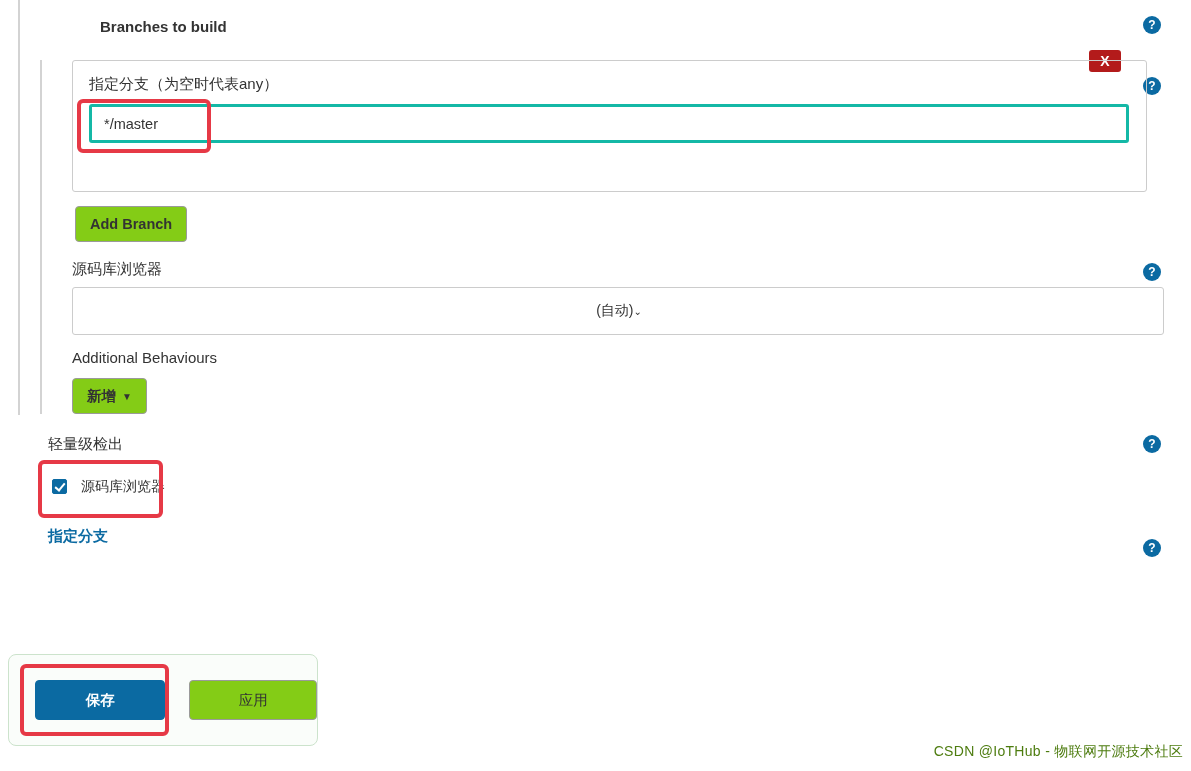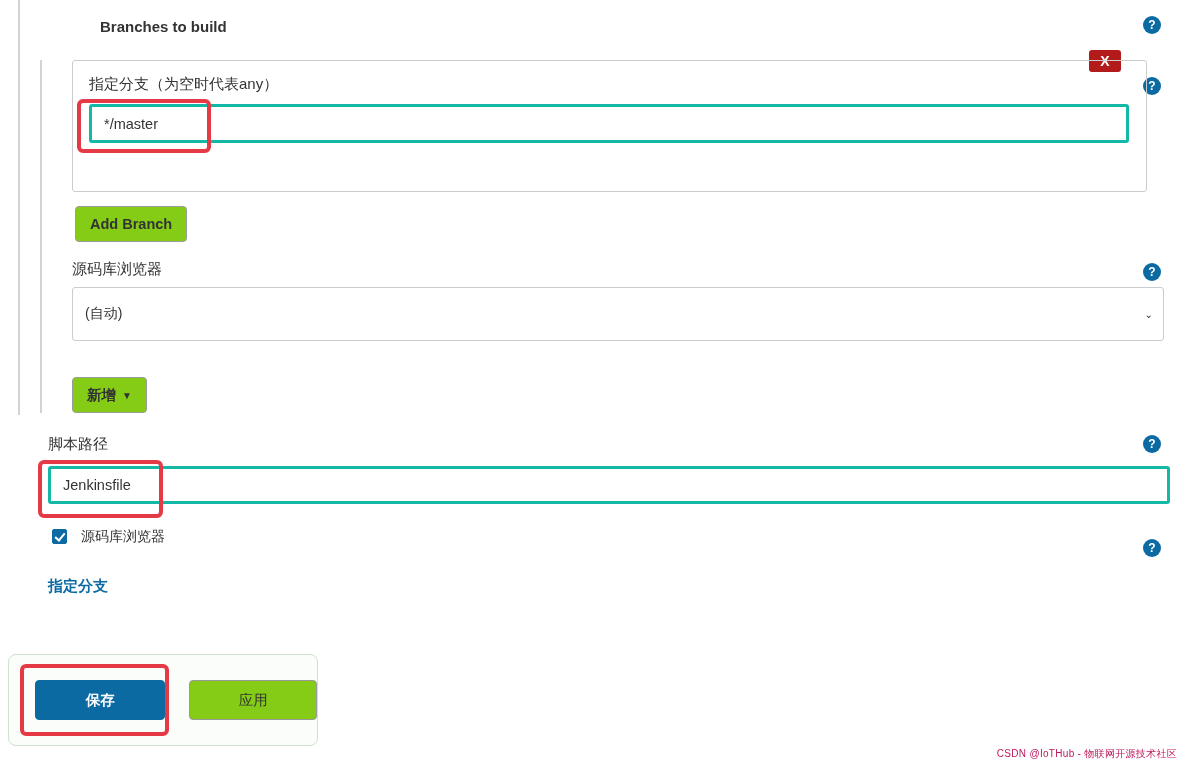--- a/index.html
+++ b/index.html
@@ -62,29 +62,29 @@
     display: inline-flex; align-items: center;
     height: 40px; padding: 0 18px;
     border: 1px solid #9a9a9a; border-radius: 4px;
     background: #84cc16; font-size: 14.5px; font-weight: 600; color: #333; cursor: pointer;
   }
   .btn-sm { height: 36px; padding: 0 14px; }
   .btn-primary { background: #0b6aa2; color: #fff; border-color: #0b6aa2; }
   .add-branch-btn { margin-top: 14px; margin-left: 3px; }
   .select-wrap {
     margin-top: 8px; width: 1092px;
-    border: 1px solid #ccc; border-radius: 3px; height: 54px;
-    display: flex; align-items: center; justify-content: space-between;
+    border: 1px solid #ccc; border-radius: 3px; height: 48px;
+    display: flex; align-items: center; justify-content: center;
     padding: 0 10px 0 12px; background: #fff; cursor: pointer;
   }
   .select-caret { font-size: 10px; color: #333; }
   .form-row { margin-top: 18px; }
   .scm-label { font-size: 15px; }
   .additional-beh { margin-top: 14px; }
-  .xinzeng-btn { margin-top: 22px; }
+  .xinzeng-btn { margin-top: 12px; }
   .caret-down { display: inline-block; margin-left: 6px; font-size: 10px; color: #333; }
   .script-section { margin-left: 48px; margin-top: 20px; position: relative; }
   .script-input { width: 1122px; margin-top: 12px; height: 38px; }
   .checkbox-row { margin-top: 22px; display: flex; align-items: center; }
   .checkbox {
     width: 15px; height: 15px; appearance: none;
     border: 1.5px solid #0b6aa2; border-radius: 2px;
     background: #0b6aa2; margin-right: 14px; cursor: pointer; position: relative;
   }
   .checkbox::after {
@@ -96,22 +96,22 @@
   .link { color: #0b6aa2; font-weight: 600; font-size: 15px; cursor: pointer; }
   .bottom-bar {
     position: absolute; left: 8px; top: 654px;
     width: 310px; height: 92px;
     border: 1px solid #cce3cc; border-radius: 8px; background: #fafdfa;
     display: flex; align-items: center; padding-left: 26px; gap: 24px;
   }
   .apply-btn { width: 135px; justify-content: center; font-weight: 400; }
   .save-btn { width: 138px; justify-content: center; }
   .watermark {
-    position: absolute; right: 14px; bottom: 10px;
-    font-size: 10px; color: #be185d; letter-spacing: 0.3px;
+    position: absolute; right: 8px; bottom: 10px;
+    font-size: 14px; color: #4d7c0f; letter-spacing: 0.3px;
   }
 </style>
 </head>
 <body>
 
 <div class="root">
 
   <div class="main-panel">
 
     <div class="section-title branches-title">Branches to build</div>
@@ -134,33 +134,33 @@
       <div class="form-row">
         <span class="scm-label">源码库浏览器</span>
         <span class="help-icon help-pos" style="top:263px; right:30px;">?</span>
         <div class="select-wrap">
           <span>(自动)</span>
           <span class="select-caret">⌄</span>
         </div>
       </div>
 
       <div class="additional-beh">
+        <div class="section-title" style="font-weight:400;">Additional Behaviours</div>
         <button class="btn btn-sm xinzeng-btn">
           <span>新增</span>
           <span class="caret-down">▼</span>
         </button>
       </div>
 
     </div>
   </div>
 
   <div class="script-section">
     <span class="help-icon help-pos" style="top:0px; right:30px;">?</span>
-    <div class="label-row">脚本路径</div>
-    <input class="text-input script-input" value="Jenkinsfile" style="">
+    <div class="label-row">轻量级检出</div>
     <div class="checkbox-row">
       <input type="checkbox" class="checkbox" checked="" style="">
       <span>源码库浏览器</span>
       <span class="help-icon help-pos" style="top:104px; right:30px;">?</span>
     </div>
     <div class="link-row">
       <span class="link">指定分支</span>
     </div>
   </div>
 

